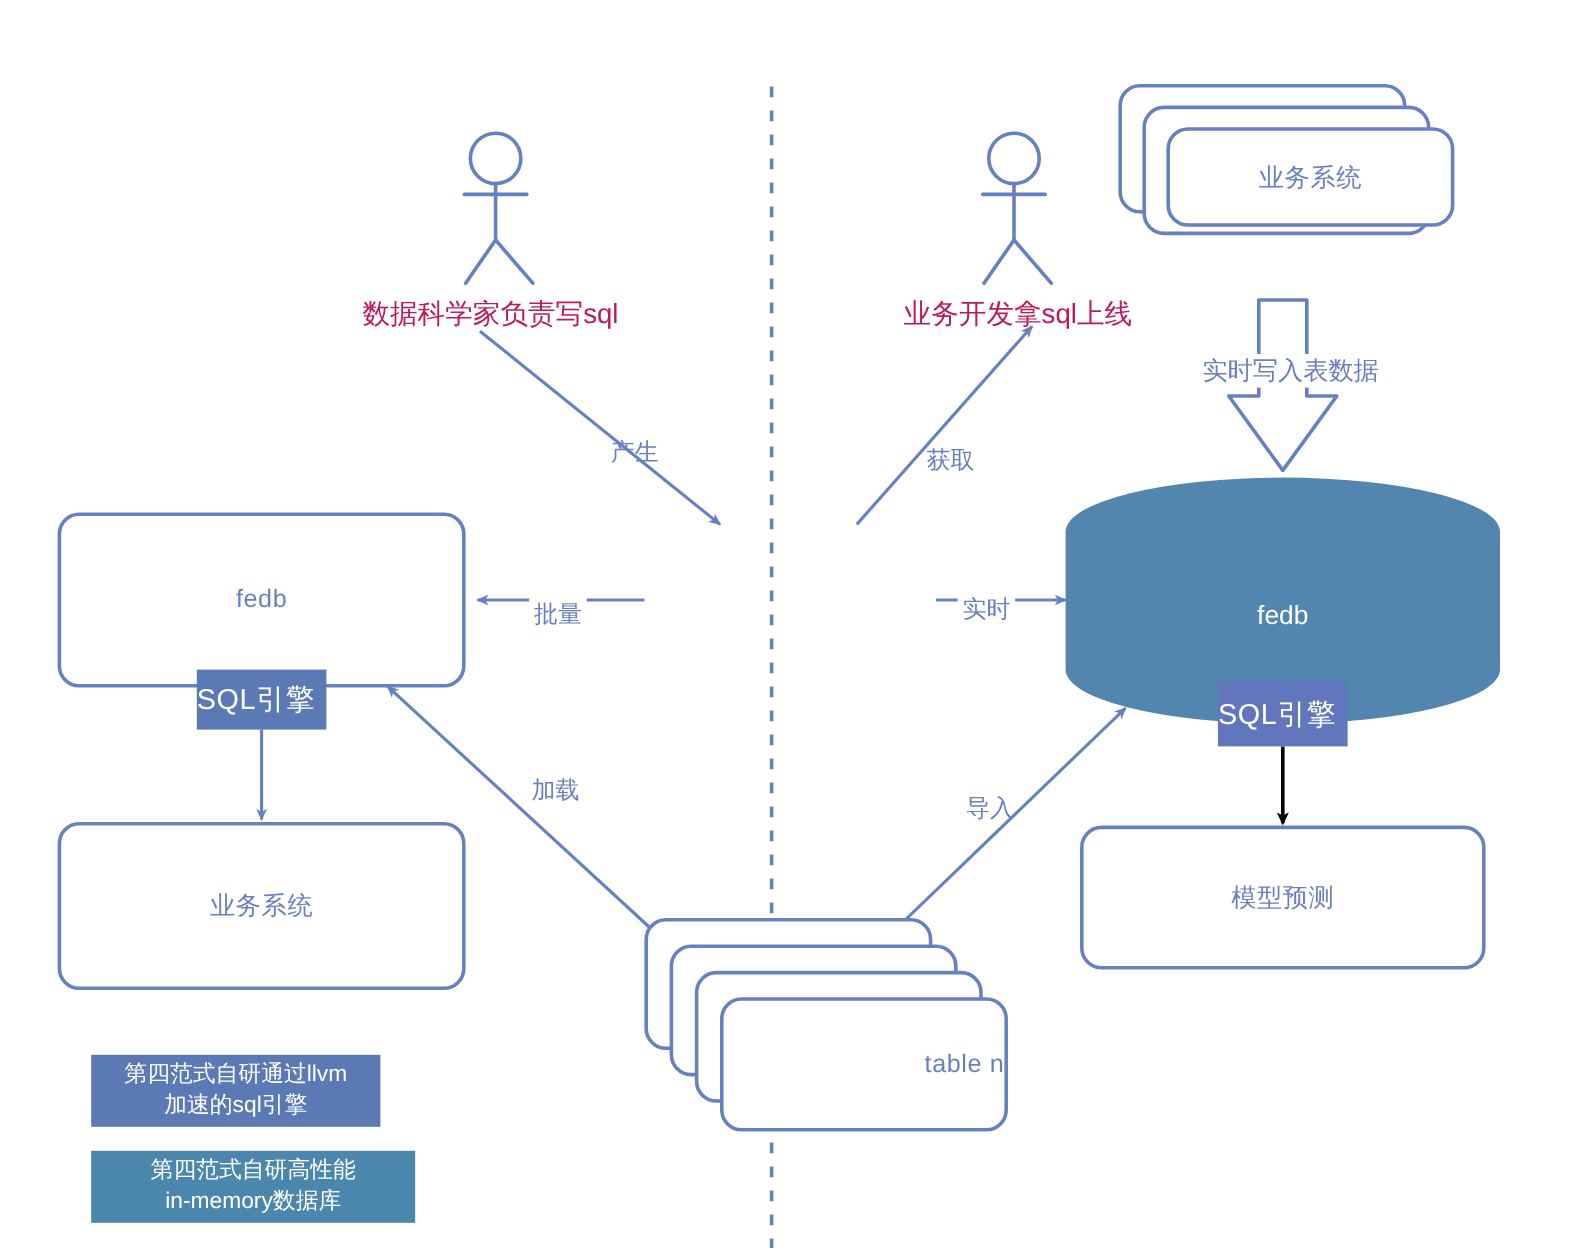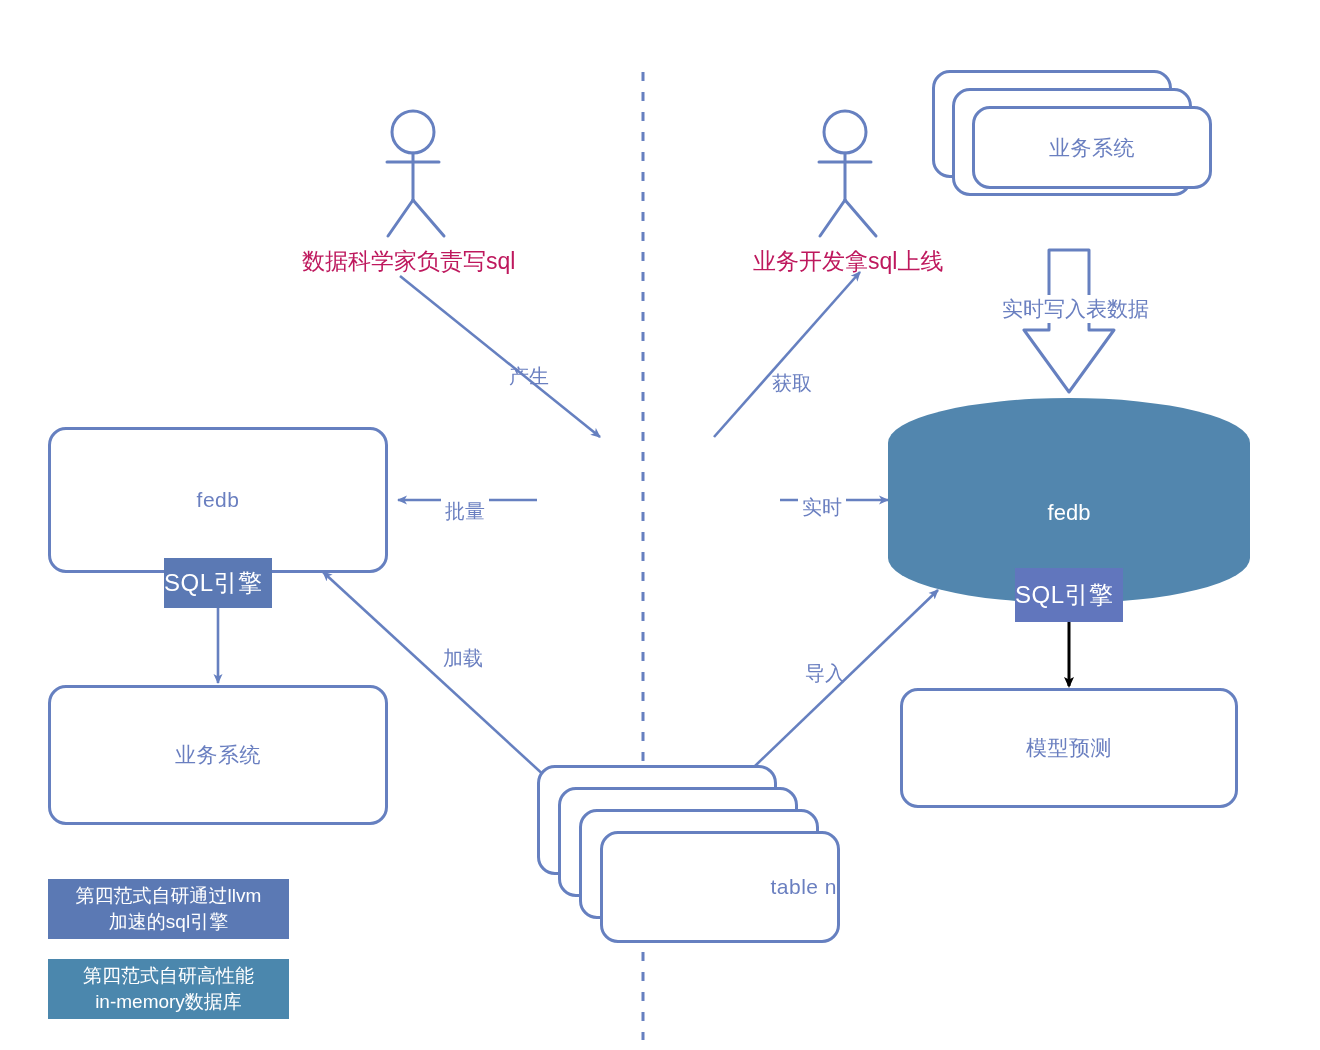--- a/index.html
+++ b/index.html
@@ -85,20 +85,21 @@
     box-sizing: border-box;
     color: #ffffff;
     display: flex;
     align-items: center;
     justify-content: center;
     text-align: center;
     font-size: 19px;
     line-height: 1.35;
     padding: 4px 8px;
     z-index: 8;
+    margin-left: 28px;
   }
 
   
   .edge-label {
     position: absolute;
     color: #6a7fc0;
     font-size: 20px;
     white-space: nowrap;
     z-index: 7;
     background: transparent;
@@ -223,20 +224,20 @@
 
   <div class="edge-label" style="left:805px; top:660px;">导入</div>
 
   <div class="legend-box" style="left:48px; top:879px; width:241px; height:60px; background:#5b79b4;">
     <span>
       <span>第四范式自研通过llvm</span><br>
       <span>加速的sql引擎</span>
     </span>
   </div>
 
-  <div class="legend-box" style="left:48px; top:959px; width:241px; height:60px; background:#4b87ad;">
+  <div class="legend-box" style="left:48px; top:959px; width:270px; height:60px; background:#4b87ad;">
     <span>
       <span>第四范式自研高性能</span><br>
       <span>in-memory数据库</span>
     </span>
   </div>
 
 </div>
 
 </body></html>

